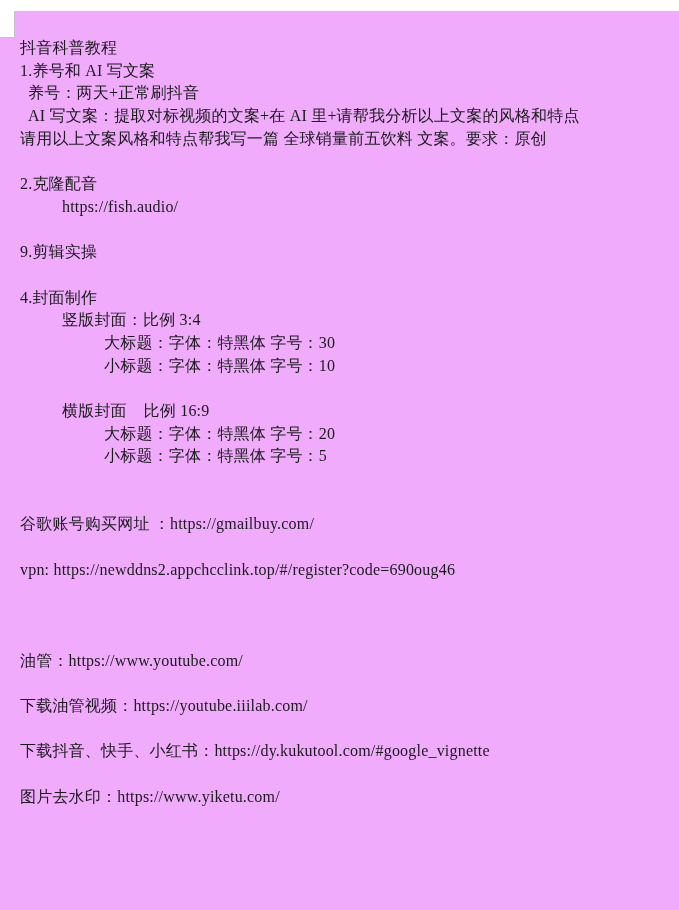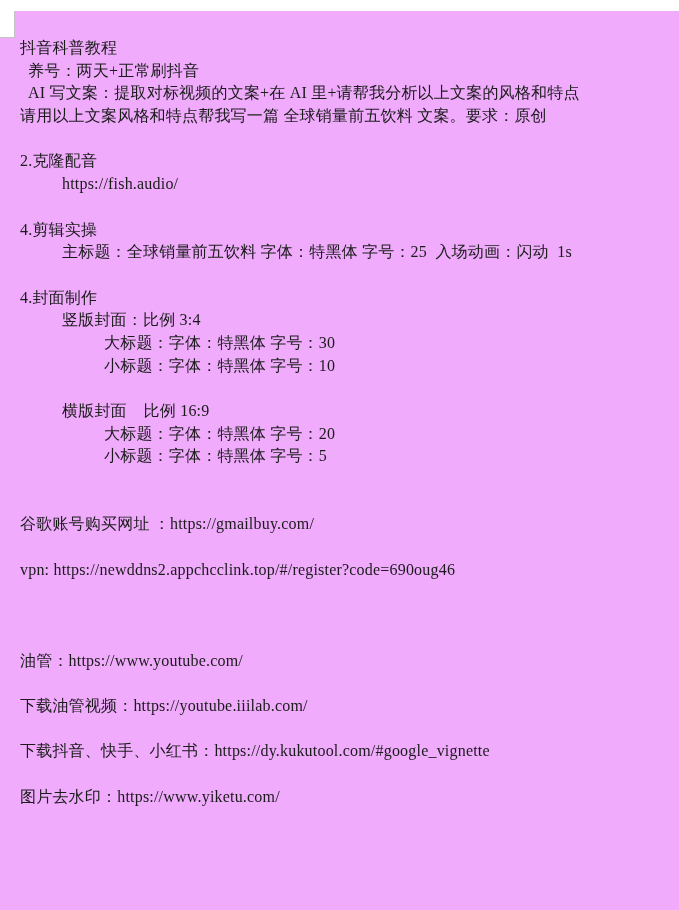--- a/index.html
+++ b/index.html
@@ -39,29 +39,29 @@
   .i1 { padding-left: 42px; }  
   .i2 { padding-left: 84px; }  
 </style>
 </head>
 <body>
 
 <div class="page">
   <div class="corner-mark"></div>
   <div class="content">
     <div class="line">抖音科普教程</div>
+    <div class="line">1.养号和 AI 写文案</div>
     <div class="line ih">养号：两天+正常刷抖音</div>
     <div class="line ih">AI 写文案：提取对标视频的文案+在 AI 里+请帮我分析以上文案的风格和特点</div>
     <div class="line">请用以上文案风格和特点帮我写一篇 全球销量前五饮料 文案。要求：原创</div>
     <div class="line"></div>
     <div class="line">2.克隆配音</div>
     <div class="line i1">https://fish.audio/</div>
     <div class="line"></div>
-    <div class="line">4.剪辑实操</div>
-    <div class="line i1">主标题：全球销量前五饮料 字体：特黑体 字号：25  入场动画：闪动  1s</div>
+    <div class="line">9.剪辑实操</div>
     <div class="line"></div>
     <div class="line">4.封面制作</div>
     <div class="line i1">竖版封面：比例 3:4</div>
     <div class="line i2">大标题：字体：特黑体 字号：30</div>
     <div class="line i2">小标题：字体：特黑体 字号：10</div>
     <div class="line"></div>
     <div class="line i1">横版封面    比例 16:9</div>
     <div class="line i2">大标题：字体：特黑体 字号：20</div>
     <div class="line i2">小标题：字体：特黑体 字号：5</div>
     <div class="line"></div>

